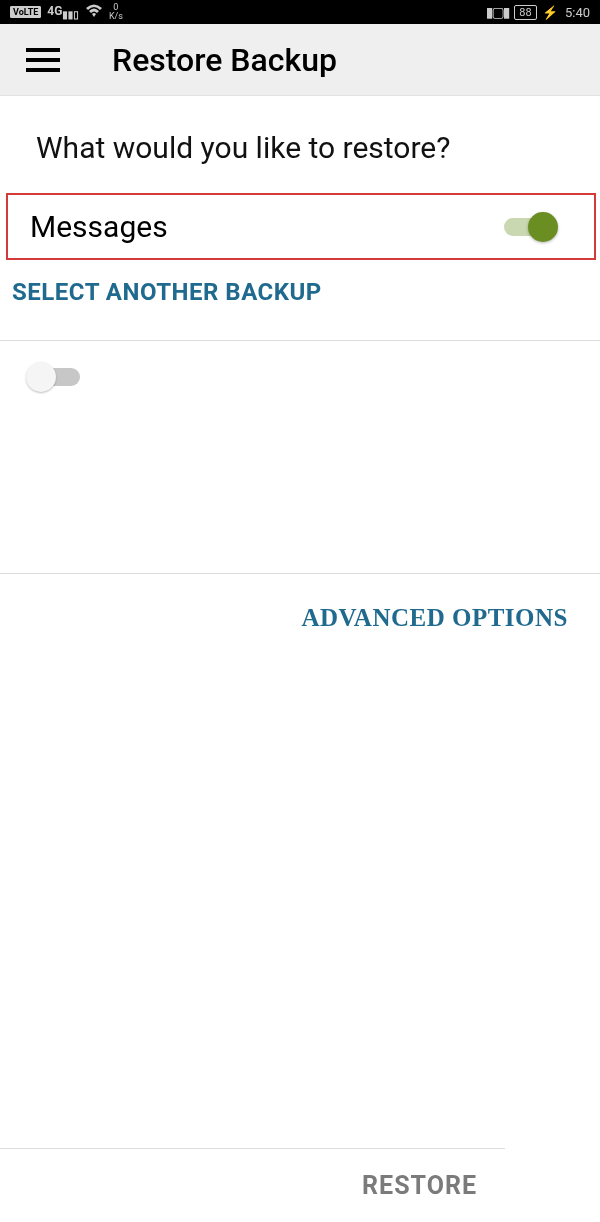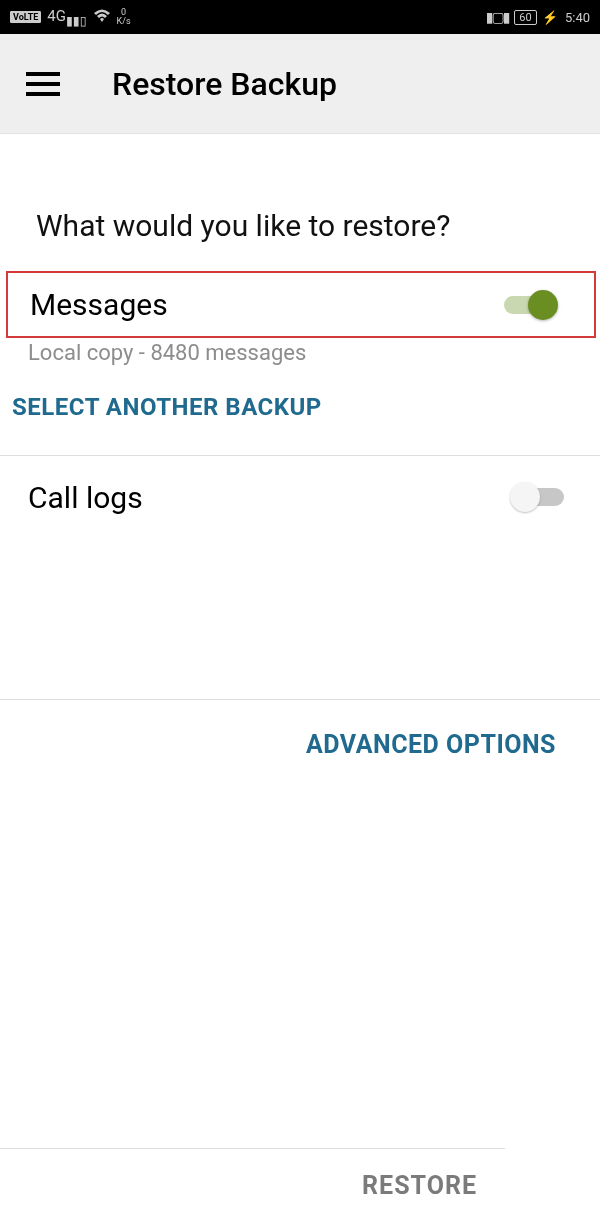--- a/index.html
+++ b/index.html
@@ -1,35 +1,35 @@
 <!DOCTYPE html>
 <html><head>
 <meta charset="utf-8">
 <style>
   * { box-sizing: border-box; margin: 0; padding: 0; }
   html, body { width: 600px; height: 1222px; font-family: Roboto, Arial, sans-serif; background: #fff; }
   .status-bar {
-    height: 34px; background: #000; color: #ccc; display: flex;
+    height: 24px; background: #000; color: #ccc; display: flex;
     align-items: center; justify-content: space-between; padding: 0 10px; font-size: 13px;
   }
   .status-left { display: flex; align-items: center; gap: 6px; }
   .status-right { display: flex; align-items: center; gap: 6px; }
   .volte { border: 1px solid #ccc; font-size: 9px; padding: 0 2px; border-radius: 1px; font-weight: bold; background:#ccc; color:#000;}
-  .signal-4g { font-size: 15px; position: relative; }
+  .signal-4g { font-size: 12px; position: relative; font-weight: bold; }
   .wifi { font-size: 16px; }
   .ks { font-size: 9px; display:flex; flex-direction:column; align-items:center; line-height:1;}
   .battery { border: 1px solid #ccc; border-radius: 2px; font-size: 11px; padding: 0 4px; }
   .app-bar {
-    height: 100px; background: #efefef; display: flex; align-items: center;
+    height: 72px; background: #efefef; display: flex; align-items: center;
     padding: 0 26px; gap: 52px; border-bottom: 1px solid #e3e3e3;
   }
   .hamburger { width: 34px; height: 24px; display: flex; flex-direction: column; justify-content: space-between; cursor: pointer; }
   .hamburger span { display: block; height: 4px; background: #000; width: 100%; }
   .app-title { font-size: 32px; font-weight: 500; color: #000; }
-  .content { background: #fff; margin-top: 40px; }
+  .content { background: #fff; }
   .question {
     font-size: 30px; color: #111; padding: 34px 24px 28px 36px; font-weight: 400;
   }
   .highlight {
     border: 2px solid #d43a3a; margin: 0 4px 0 6px;
   }
   .row {
     display: flex; align-items: center; justify-content: space-between;
     padding: 14px 38px 14px 22px;
   }
@@ -53,21 +53,22 @@
     padding: 0 28px 6px 28px; color: #8d8d8d; font-size: 22px; line-height: 1.4;
   }
   .link-btn {
     padding: 18px 28px 24px 12px; color: #1f6a8e; font-size: 24px;
     font-weight: 700; letter-spacing: 0.5px; cursor: pointer;
   }
   .divider { height: 1px; background: #ddd; margin-top: 10px; }
   .section2 .row { padding: 24px 28px; }
   .adv-container {
     border-top: 1px solid #ddd; margin-top: 160px; display: flex; justify-content: flex-end;
-    padding: 30px 44px;
+    padding: 30px 32px;
+    font-family: Liberation Serif, serif;
   }
   .adv-btn {
     color: #1f6a8e; font-size: 25px; font-weight: 700; letter-spacing: 0.5px; cursor: pointer;
   }
   .footer {
     position: absolute; bottom: 0; width: 505px; border-top: 1px solid #ddd;
     display: flex; justify-content: flex-end; padding: 22px 28px;
   }
   .restore-btn {
     color: #7b7b7b; font-size: 25px; font-weight: 700; letter-spacing: 1px; cursor: pointer;
@@ -86,21 +87,21 @@
           <path d="M9 13 L11 10 Q9 8 7 10 Z M4 7 Q9 2 14 7 L12 9 Q9 6 6 9 Z M1 4 Q9 -3 17 4 L15 6 Q9 0 3 6 Z" fill="#ccc"></path>
         </svg>
     </span>
     <span class="ks">
       <span>0</span>
       <span>K/s</span>
     </span>
   </div>
   <div class="status-right">
     <span class="vibrate-icon">▮▢▮</span>
-    <span class="battery"><span>60</span></span>
+    <span class="battery"><span>88</span></span>
     <span>⚡</span>
     <span>5:40</span>
   </div>
 </div>
 
 <div class="app-bar">
   <div class="hamburger">
     <span></span>
       <span></span>
       <span></span>
@@ -113,28 +114,26 @@
 
   <div class="highlight">
     <div class="row">
       <div class="row-title">Messages</div>
       <div class="toggle toggle-on">
         <div class="toggle-track"></div>
         <div class="toggle-thumb"></div>
       </div>
     </div>
   </div>
-  <div class="meta">Local copy - 8480 messages</div>
   <div class="link-btn">SELECT ANOTHER BACKUP</div>
 
   <div class="divider"></div>
 
   <div class="section2">
     <div class="row">
-      <div class="row-title">Call logs</div>
       <div class="toggle toggle-off">
         <div class="toggle-track"></div>
         <div class="toggle-thumb"></div>
       </div>
     </div>
   </div>
 
   <div class="adv-container">
     <div class="adv-btn">ADVANCED OPTIONS</div>
   </div>

